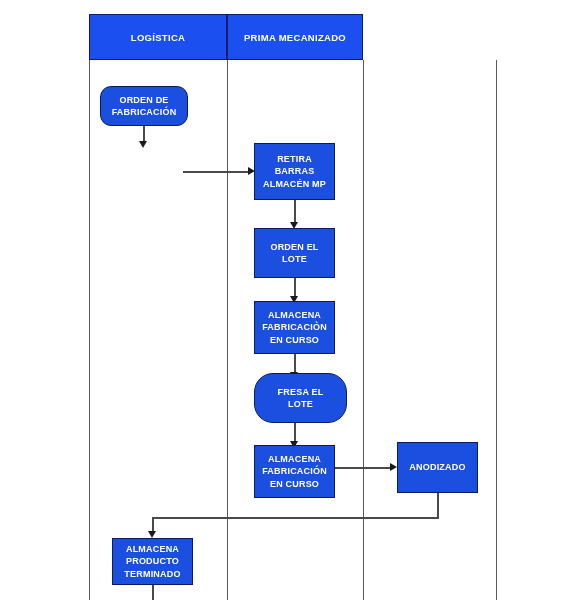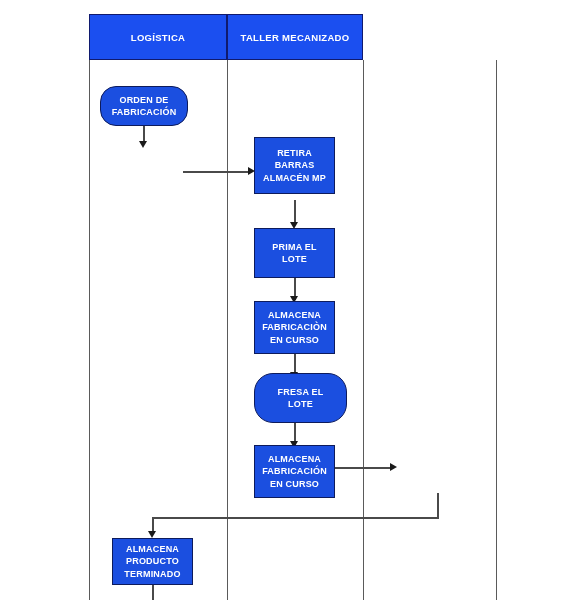--- a/index.html
+++ b/index.html
@@ -52,21 +52,21 @@
   
   .node {
     box-sizing: border-box;
     background: #1B4FE0;
     border: 1.6px solid #0d1b5c;
     display: flex;
     align-items: center;
     justify-content: center;
     text-align: center;
   }
-  .node.rounded { border-radius: 16px; }
+  .node.rounded { border-radius: 11px; }
   .node-label {
     color: #ffffff;
     font-size: 9px;
     font-weight: bold;
     line-height: 12.5px;
     letter-spacing: 0.2px;
     padding: 0 3px;
     white-space: pre-line;
   }
 
@@ -92,21 +92,21 @@
 </style>
 </head>
 <body>
 
 <div id="canvas">
 
   <div class="abs lane-header" style="left:89px; top:14px; width:138px; height:46px;">
     <span class="lane-header-label">LOGÍSTICA</span>
   </div>
   <div class="abs lane-header" style="left:227px; top:14px; width:136px; height:46px;">
-    <span class="lane-header-label">TALLER MECANIZADO</span>
+    <span class="lane-header-label">PRIMA MECANIZADO</span>
   </div>
 
   <div class="abs frame-line-v" style="left:89px; top:60px; height:540px;"></div>
   <div class="abs lane-divider" style="left:227px; top:60px; height:540px;"></div>
   <div class="abs lane-divider" style="left:363px; top:60px; height:540px;"></div>
   <div class="abs frame-line-v" style="left:496px; top:60px; height:540px;"></div>
 
   <div class="abs conn conn-v" style="left:143px; top:126px; height:17px;"></div>
   <div class="abs arrowhead arrow-down" style="left:139px; top:141px;"></div>
 
@@ -134,48 +134,51 @@
   <div class="abs arrowhead arrow-down" style="left:148px; top:531px;"></div>
 
   <div class="abs conn conn-v" style="left:152px; top:585px; height:15px;"></div>
 
   <div class="abs node rounded" style="left:100px; top:86px; width:88px; height:40px;">
     <span class="node-label">ORDEN DE
 FABRICACIÓN</span>
   </div>
 
 
-  <div class="abs node" style="left:254px; top:137px; width:81px; height:57px;">
+  <div class="abs node" style="left:254px; top:143px; width:81px; height:57px;">
     <span class="node-label">RETIRA
 BARRAS
 ALMACÉN MP</span>
   </div>
 
   <div class="abs node" style="left:254px; top:228px; width:81px; height:50px;">
-    <span class="node-label">PRIMA  EL
+    <span class="node-label">ORDEN  EL
 LOTE</span>
   </div>
 
   <div class="abs node" style="left:254px; top:301px; width:81px; height:53px;">
     <span class="node-label">ALMACENA
 FABRICACIÒN
 EN CURSO</span>
   </div>
 
   <div class="abs node" style="left:254px; top:373px; width:93px; height:50px;border-radius:19px;">
     <span class="node-label">FRESA EL
 LOTE</span>
   </div>
 
   <div class="abs node" style="left:254px; top:445px; width:81px; height:53px;">
     <span class="node-label">ALMACENA
 FABRICACIÓN
 EN CURSO</span>
   </div>
 
+  <div class="abs node" style="left:397px; top:442px; width:81px; height:51px;">
+    <span class="node-label">ANODIZADO</span>
+  </div>
 
   <div class="abs node" style="left:112px; top:538px; width:81px; height:47px;">
     <span class="node-label">ALMACENA
 PRODUCTO
 TERMINADO</span>
   </div>
 
 </div>
 
 </body></html>

